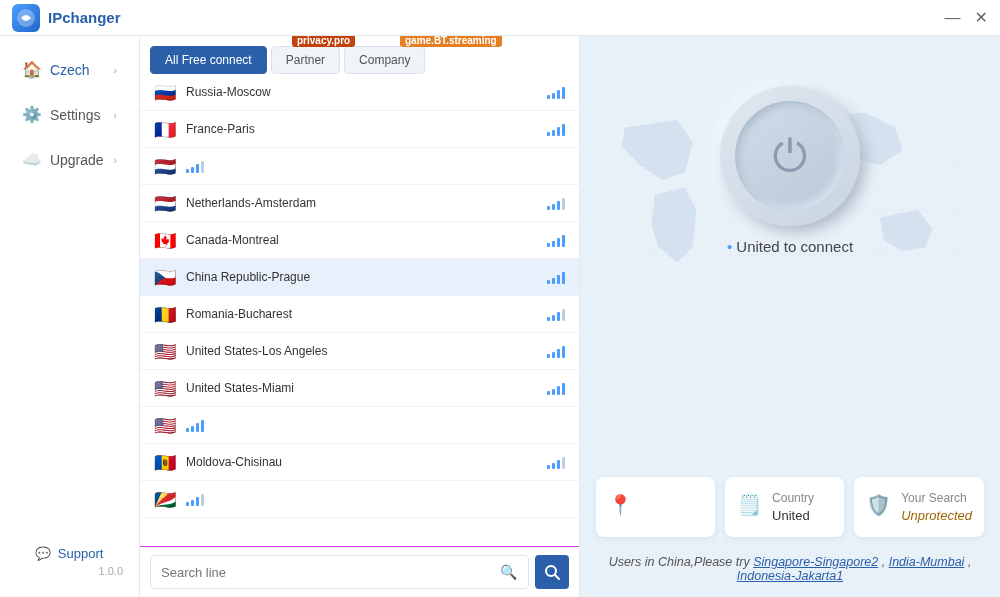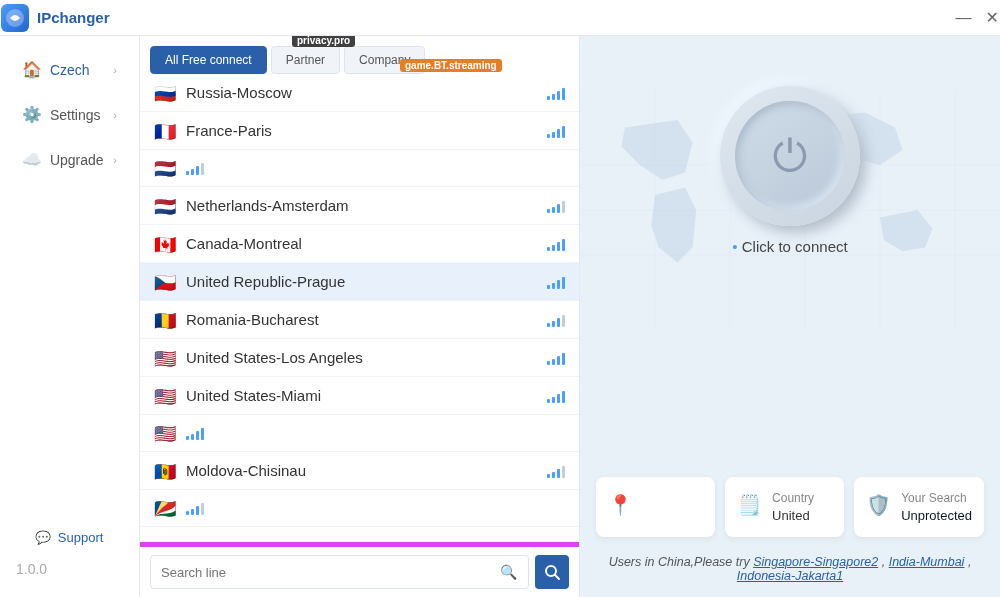--- a/index.html
+++ b/index.html
@@ -14,21 +14,21 @@
 
     
     .title-bar {
       position: absolute;
       top: 0; left: 0; right: 0;
       height: 36px;
       background: #fff;
       display: flex;
       align-items: center;
       justify-content: space-between;
-      padding: 0 1px;
+      padding: 0 12px;
       border-bottom: 1px solid #e5e9ef;
       z-index: 100;
     }
     .title-bar-left {
       display: flex;
       align-items: center;
       gap: 8px;
     }
     .app-logo {
       width: 28px;
@@ -105,24 +105,24 @@
     .support-btn {
       display: flex;
       align-items: center;
       gap: 6px;
       color: #2a5faa;
       font-size: 13px;
       cursor: pointer;
       justify-content: center;
     }
     .version-text {
-      font-size: 14px;
+      font-size: 11px;
       color: #aaa;
-      margin-top: 16px;
-      text-align: left;
+      margin-top: 4px;
+      text-align: right;
     }
 
     
     .main-content {
       position: absolute;
       top: 36px;
       left: 140px;
       right: 0;
       bottom: 0;
       display: flex;
@@ -161,27 +161,26 @@
     .tab-badge {
       position: absolute;
       top: -2px;
       font-size: 10px;
       padding: 1px 5px;
       border-radius: 3px;
       color: #fff;
       font-weight: bold;
     }
     .badge-privacy {
-      background: #404040;
+      background: #c2410c;
       left: 152px;
     }
     .badge-game {
       background: #e67e22;
       left: 255px;
-      margin-top: 25px;
     }
 
     
     .server-list {
       flex: 1;
       overflow-y: auto;
       padding: 0;
     }
     .server-list::-webkit-scrollbar { width: 5px; }
     .server-list::-webkit-scrollbar-thumb { background: #c0cce0; border-radius: 3px; }
@@ -196,42 +195,42 @@
     .server-item.selected { background: #e8f0fb; }
     .flag {
       width: 22px;
       height: 16px;
       margin-right: 10px;
       font-size: 18px;
       line-height: 1;
     }
     .server-name {
       flex: 1;
-      font-size: 15px;
+      font-size: 12px;
       color: #333;
     }
     .signal-bars {
       display: flex;
       align-items: flex-end;
       gap: 2px;
       height: 14px;
     }
     .bar {
       width: 3px;
       background: #4a9eff;
       border-radius: 1px;
     }
     .bar.dim { background: #c0cce0; }
 
     
     .search-area {
       padding: 8px 10px;
       display: flex;
       gap: 6px;
-      border-top: 5px solid #d946ef;
+      border-top: 1px solid #d946ef;
     }
     .search-input-wrap {
       flex: 1;
       display: flex;
       align-items: center;
       border: 1px solid #dce3ef;
       border-radius: 4px;
       padding: 6px 10px;
       background: #fff;
       gap: 6px;
@@ -356,21 +355,22 @@
       font-size: 12px;
       color: #888;
       margin-bottom: 3px;
     }
     .info-card-value {
       font-size: 13px;
       color: #333;
       font-weight: 500;
     }
     .info-card-value.unprotected {
-      color: #0f172a;
+      color: #a16207;
+      font-style: italic;
     }
 
     
     .china-notice {
       position: absolute;
       bottom: 14px;
       left: 0; right: 0;
       text-align: center;
       font-size: 12.5px;
       color: #555;
@@ -491,21 +491,21 @@
           <span class="server-name">Canada-Montreal</span>
           <div class="signal-bars">
             <div class="bar" style="height: 4px;"></div>
             <div class="bar" style="height: 6px;"></div>
             <div class="bar" style="height: 9px;"></div>
             <div class="bar" style="height: 12px;"></div>
           </div>
         </div>
         <div class="server-item selected">
           <span class="flag">🇨🇿</span>
-          <span class="server-name">United Republic-Prague</span>
+          <span class="server-name">China Republic-Prague</span>
           <div class="signal-bars">
             <div class="bar" style="height: 4px;"></div>
             <div class="bar" style="height: 6px;"></div>
             <div class="bar" style="height: 9px;"></div>
             <div class="bar" style="height: 12px;"></div>
           </div>
         </div>
         <div class="server-item">
           <span class="flag">🇷🇴</span>
           <span class="server-name">Romania-Bucharest</span>
@@ -607,21 +607,21 @@
         <line x1="500" y1="0" x2="500" y2="320" stroke="#4a7ab0" stroke-width="0.5" opacity="0.3"></line>
       </svg>
     </div>
 
     <div class="power-btn-wrap">
       <div class="power-btn-outer">
         <div class="power-btn-inner">
           <span class="power-icon">⏻</span>
         </div>
       </div>
-      <div class="connect-label"><span style="color: rgb(74, 158, 255);">• </span><span>Click to connect</span></div>
+      <div class="connect-label"><span style="color: rgb(74, 158, 255);">• </span><span>United to connect</span></div>
     </div>
 
     <div class="info-cards">
       <div class="info-card">
         <span class="info-card-icon">📍</span>
       </div>
       <div class="info-card">
         <span class="info-card-icon">🗒️</span>
         <div class="info-card-content">
           <div class="info-card-label">Country</div>

